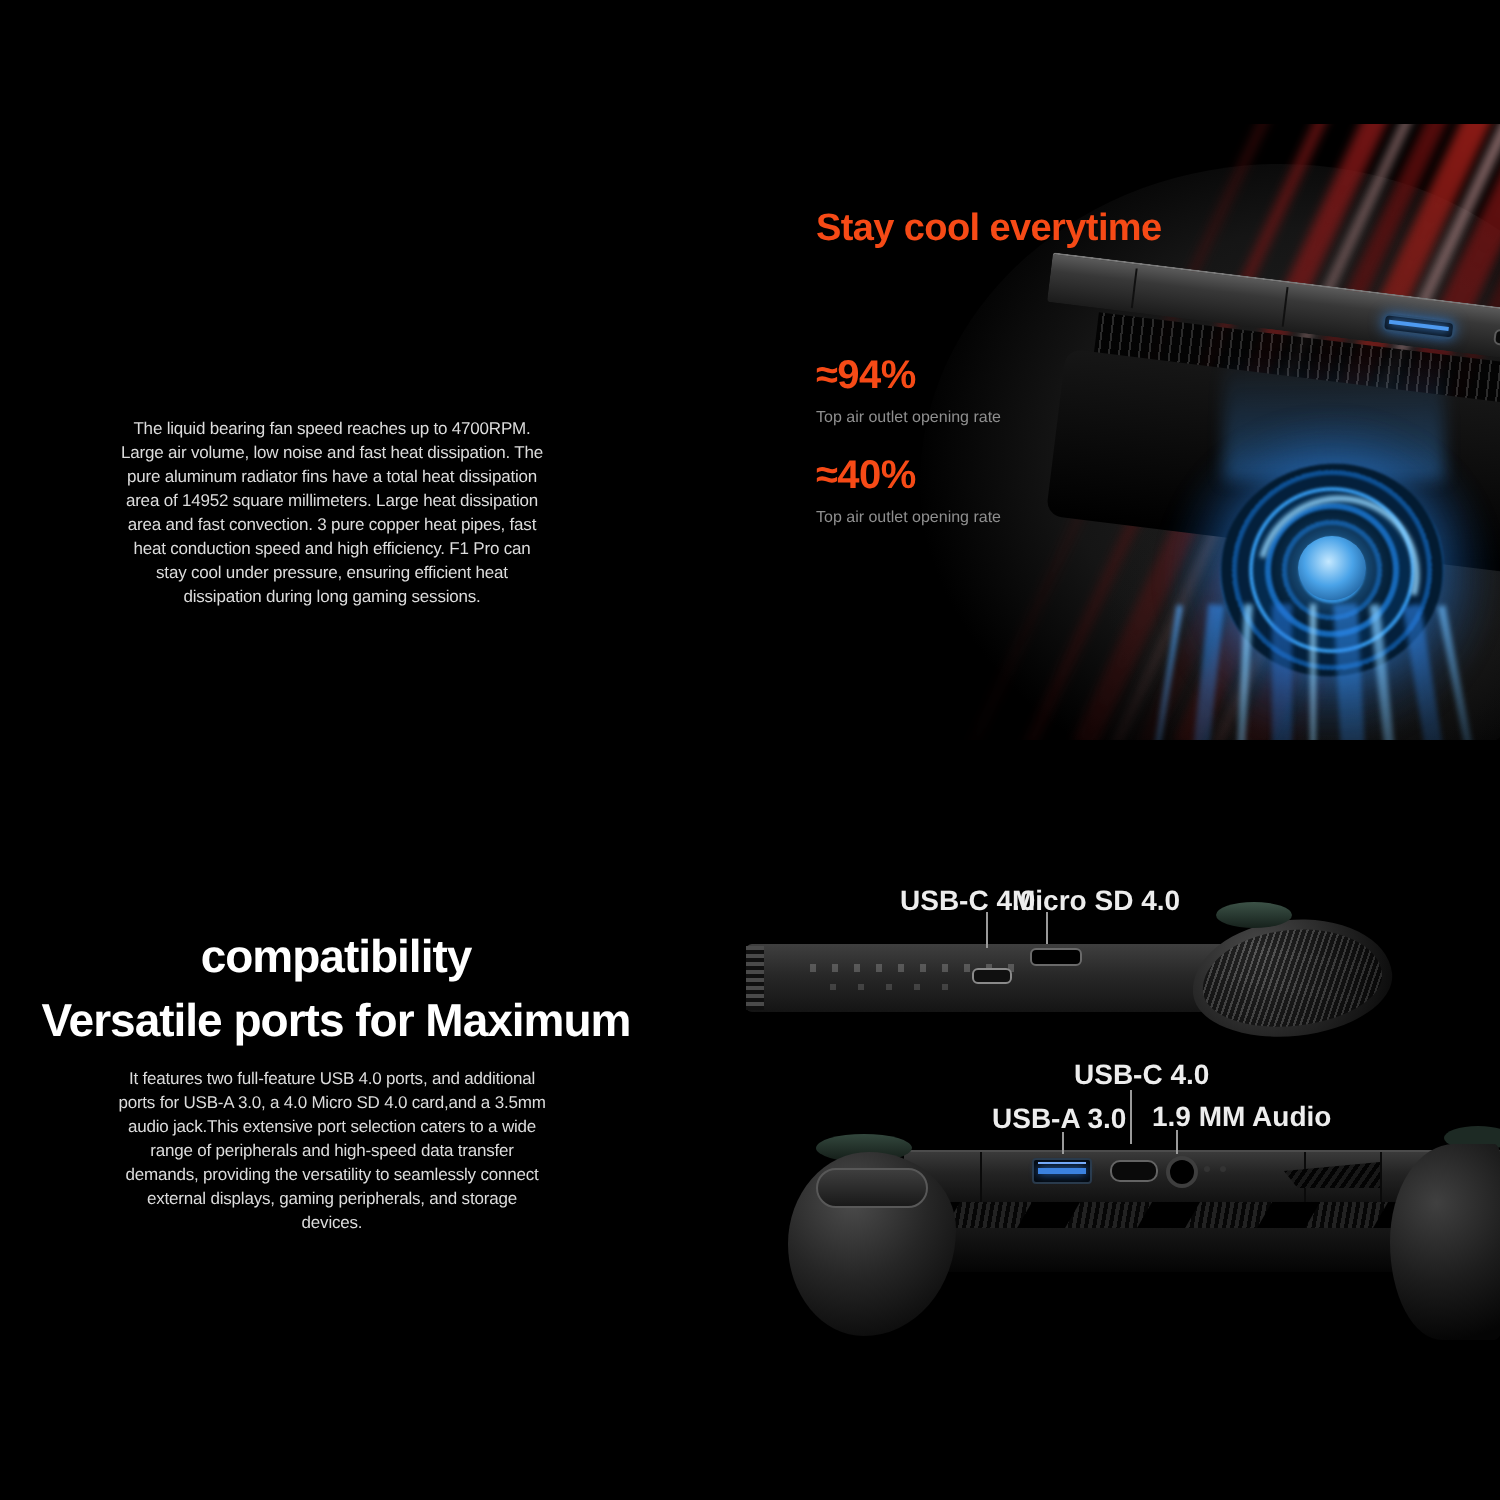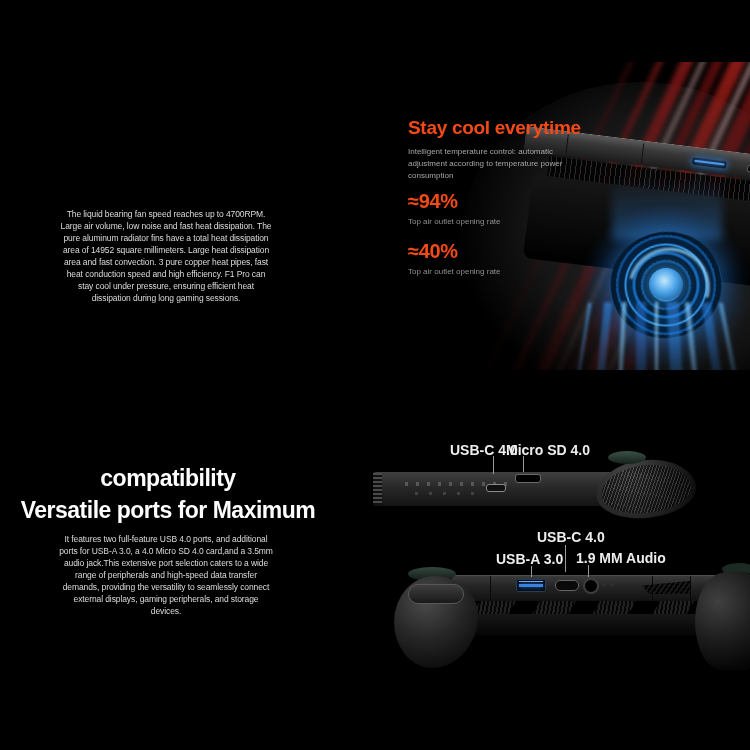--- a/index.html
+++ b/index.html
@@ -68,21 +68,21 @@
   .t2{left:26px;width:8px;height:118px;transform:rotate(6deg);background:linear-gradient(180deg,rgba(50,140,240,.6),rgba(0,0,0,0) 94%);}
   .t3{left:47px;width:4px;height:126px;transform:rotate(3deg);background:linear-gradient(180deg,rgba(130,205,255,.85),rgba(0,0,0,0));}
   .t4{left:64px;width:10px;height:132px;background:linear-gradient(180deg,rgba(40,120,220,.55),rgba(0,0,0,0));}
   .t5{left:83px;width:3px;height:128px;background:linear-gradient(180deg,rgba(150,215,255,.9),rgba(0,0,0,0));}
   .t6{left:98px;width:12px;height:128px;transform:rotate(-3deg);background:linear-gradient(180deg,rgba(50,140,240,.6),rgba(0,0,0,0) 94%);}
   .t7{left:119px;width:5px;height:120px;transform:rotate(-6deg);background:linear-gradient(180deg,rgba(125,200,255,.8),rgba(0,0,0,0));}
   .t8{left:138px;width:9px;height:112px;transform:rotate(-9deg);background:linear-gradient(180deg,rgba(45,130,230,.6),rgba(0,0,0,0) 92%);}
   .t9{left:156px;width:4px;height:98px;transform:rotate(-11deg);background:linear-gradient(180deg,rgba(105,185,250,.7),rgba(0,0,0,0));}
 
   
-  .panel{left:408px;top:117px;width:190px;z-index:5;}
+  .panel{left:408px;top:104px;width:190px;z-index:5;}
   .panel-title{font-size:19px;font-weight:700;color:#f64a16;letter-spacing:-0.3px;}
   .panel-sub{margin-top:7px;width:172px;font-size:8px;line-height:12px;color:#a6a6a6;}
   .stat-val{font-size:20px;font-weight:700;color:#f64a16;letter-spacing:-0.3px;}
   .stat-lbl{font-size:8px;color:#8f8f8f;margin-top:4px;}
   .stat1{top:73px;} .stat2{top:123px;} .stat3{top:180px;}
   .stat{position:absolute;left:0;}
 
   
   .dlabel{position:absolute;font-size:14px;font-weight:700;color:#ededed;letter-spacing:0;white-space:nowrap;z-index:4;}
   .dline{position:absolute;width:1px;background:#9a9a9a;z-index:4;}
@@ -181,21 +181,20 @@
       <div class="st t5"></div>
       <div class="st t6"></div>
       <div class="st t7"></div>
       <div class="st t8"></div>
       <div class="st t9"></div>
     </div>
   </div>
 
   <div class="abs panel">
     <div class="panel-title">Stay cool everytime</div>
-    <div class="panel-sub">Intelligent temperature control: automatic adjustment according to temperature power consumption</div>
     <div class="stat stat1">
       <div class="stat-val">≈94%</div>
       <div class="stat-lbl">Top air outlet opening rate</div>
     </div>
     <div class="stat stat2">
       <div class="stat-val">≈40%</div>
       <div class="stat-lbl">Top air outlet opening rate</div>
     </div>
   </div>
 

